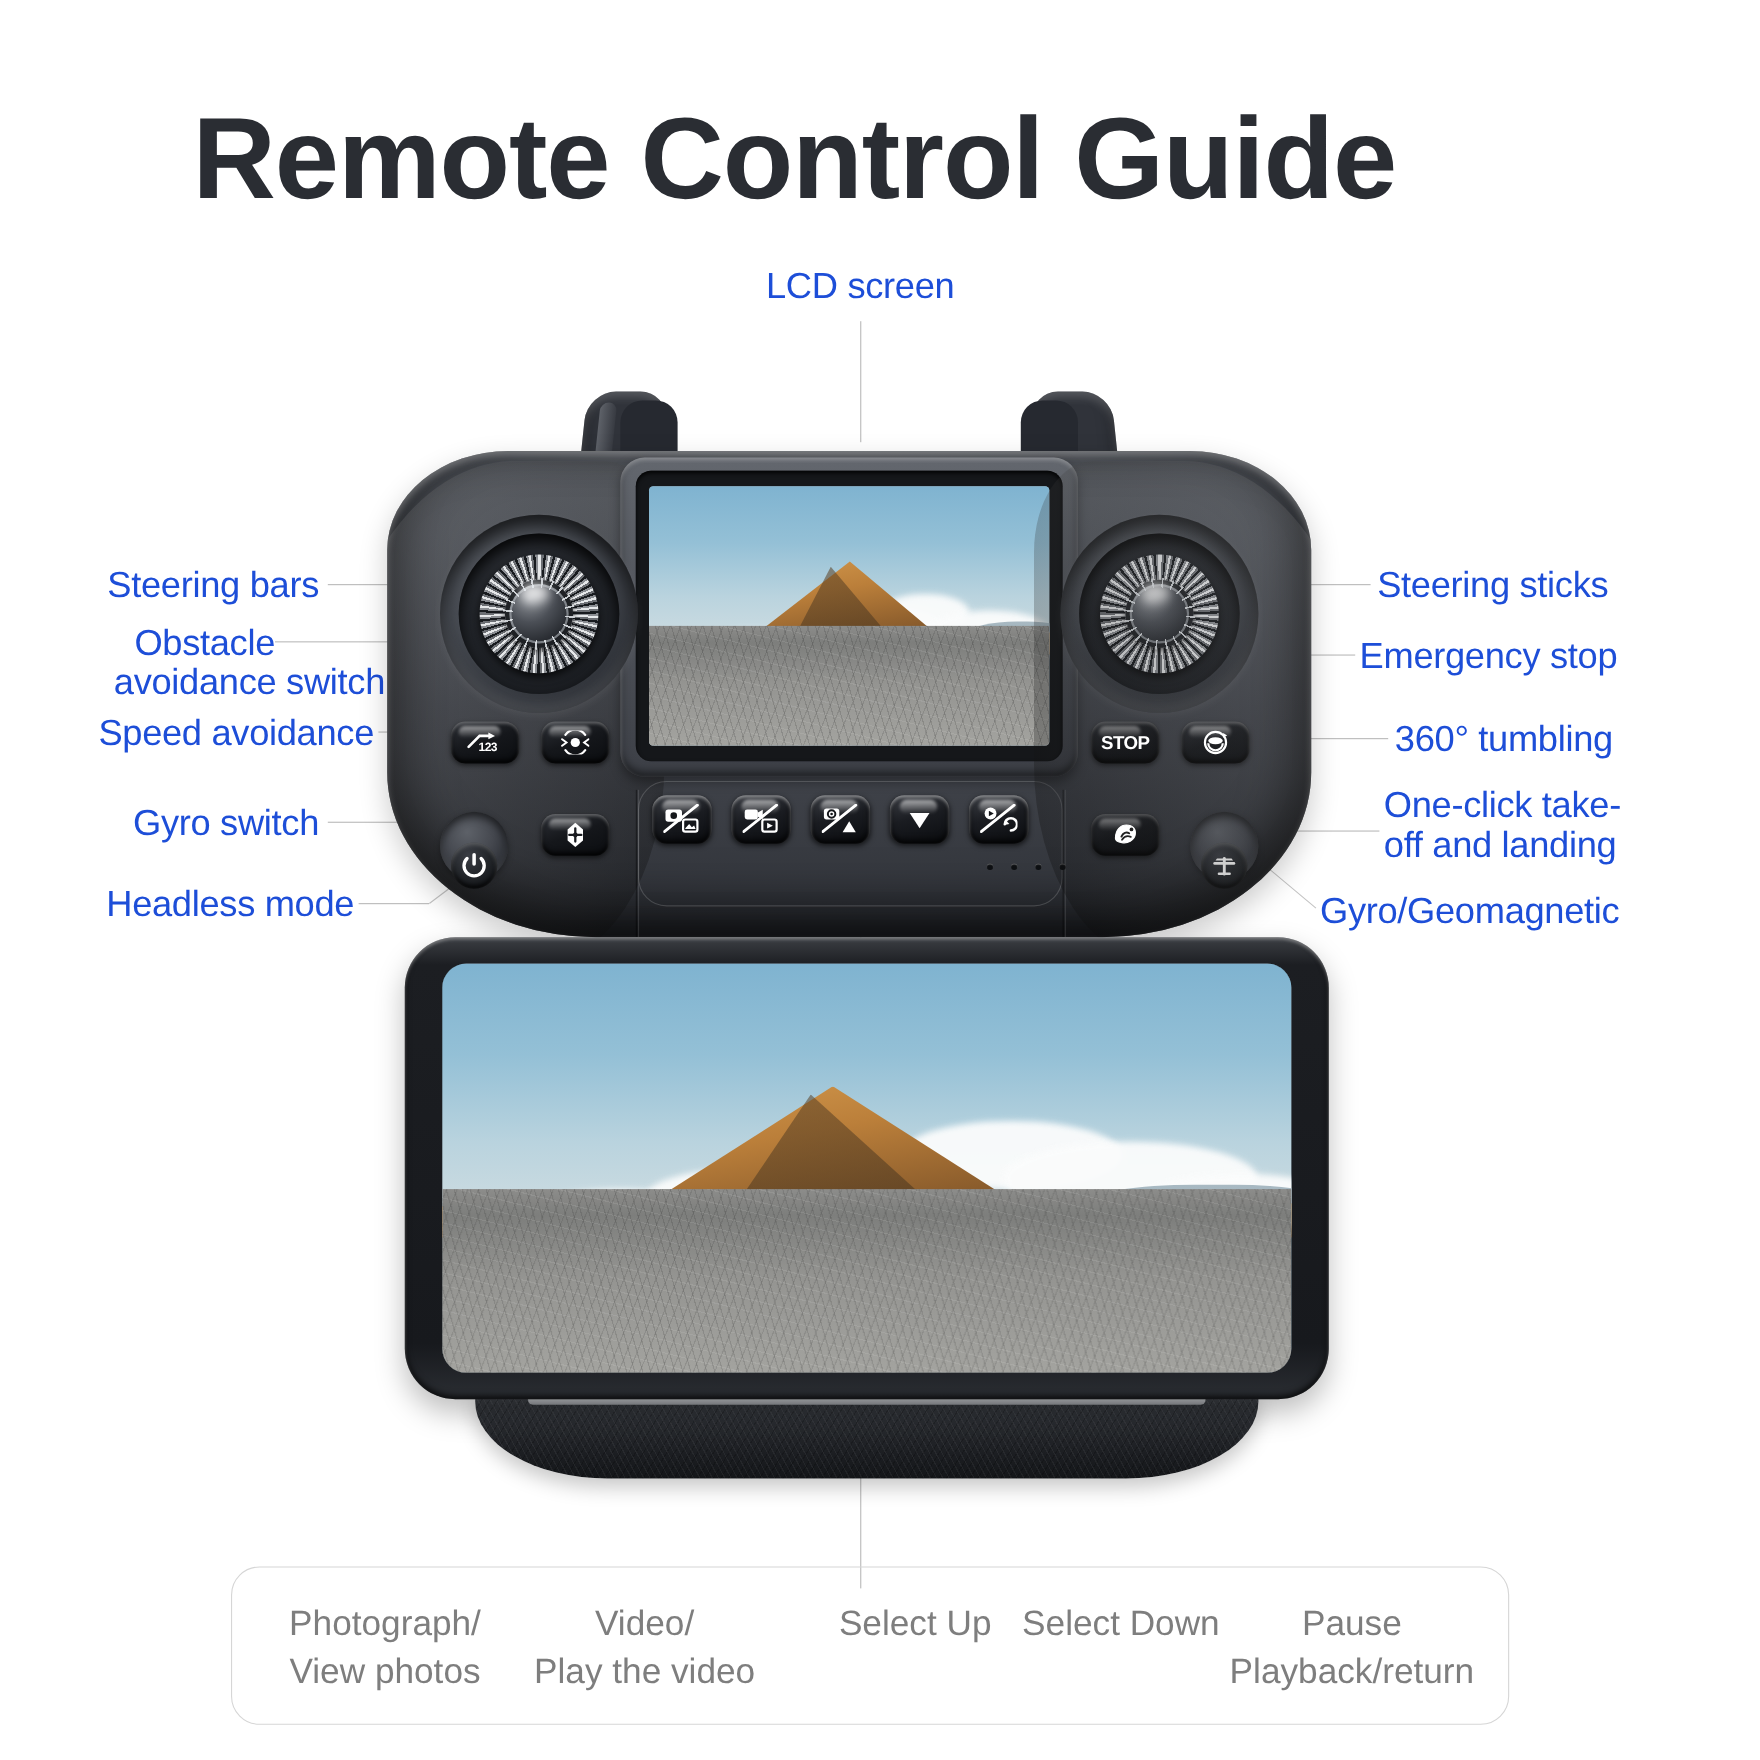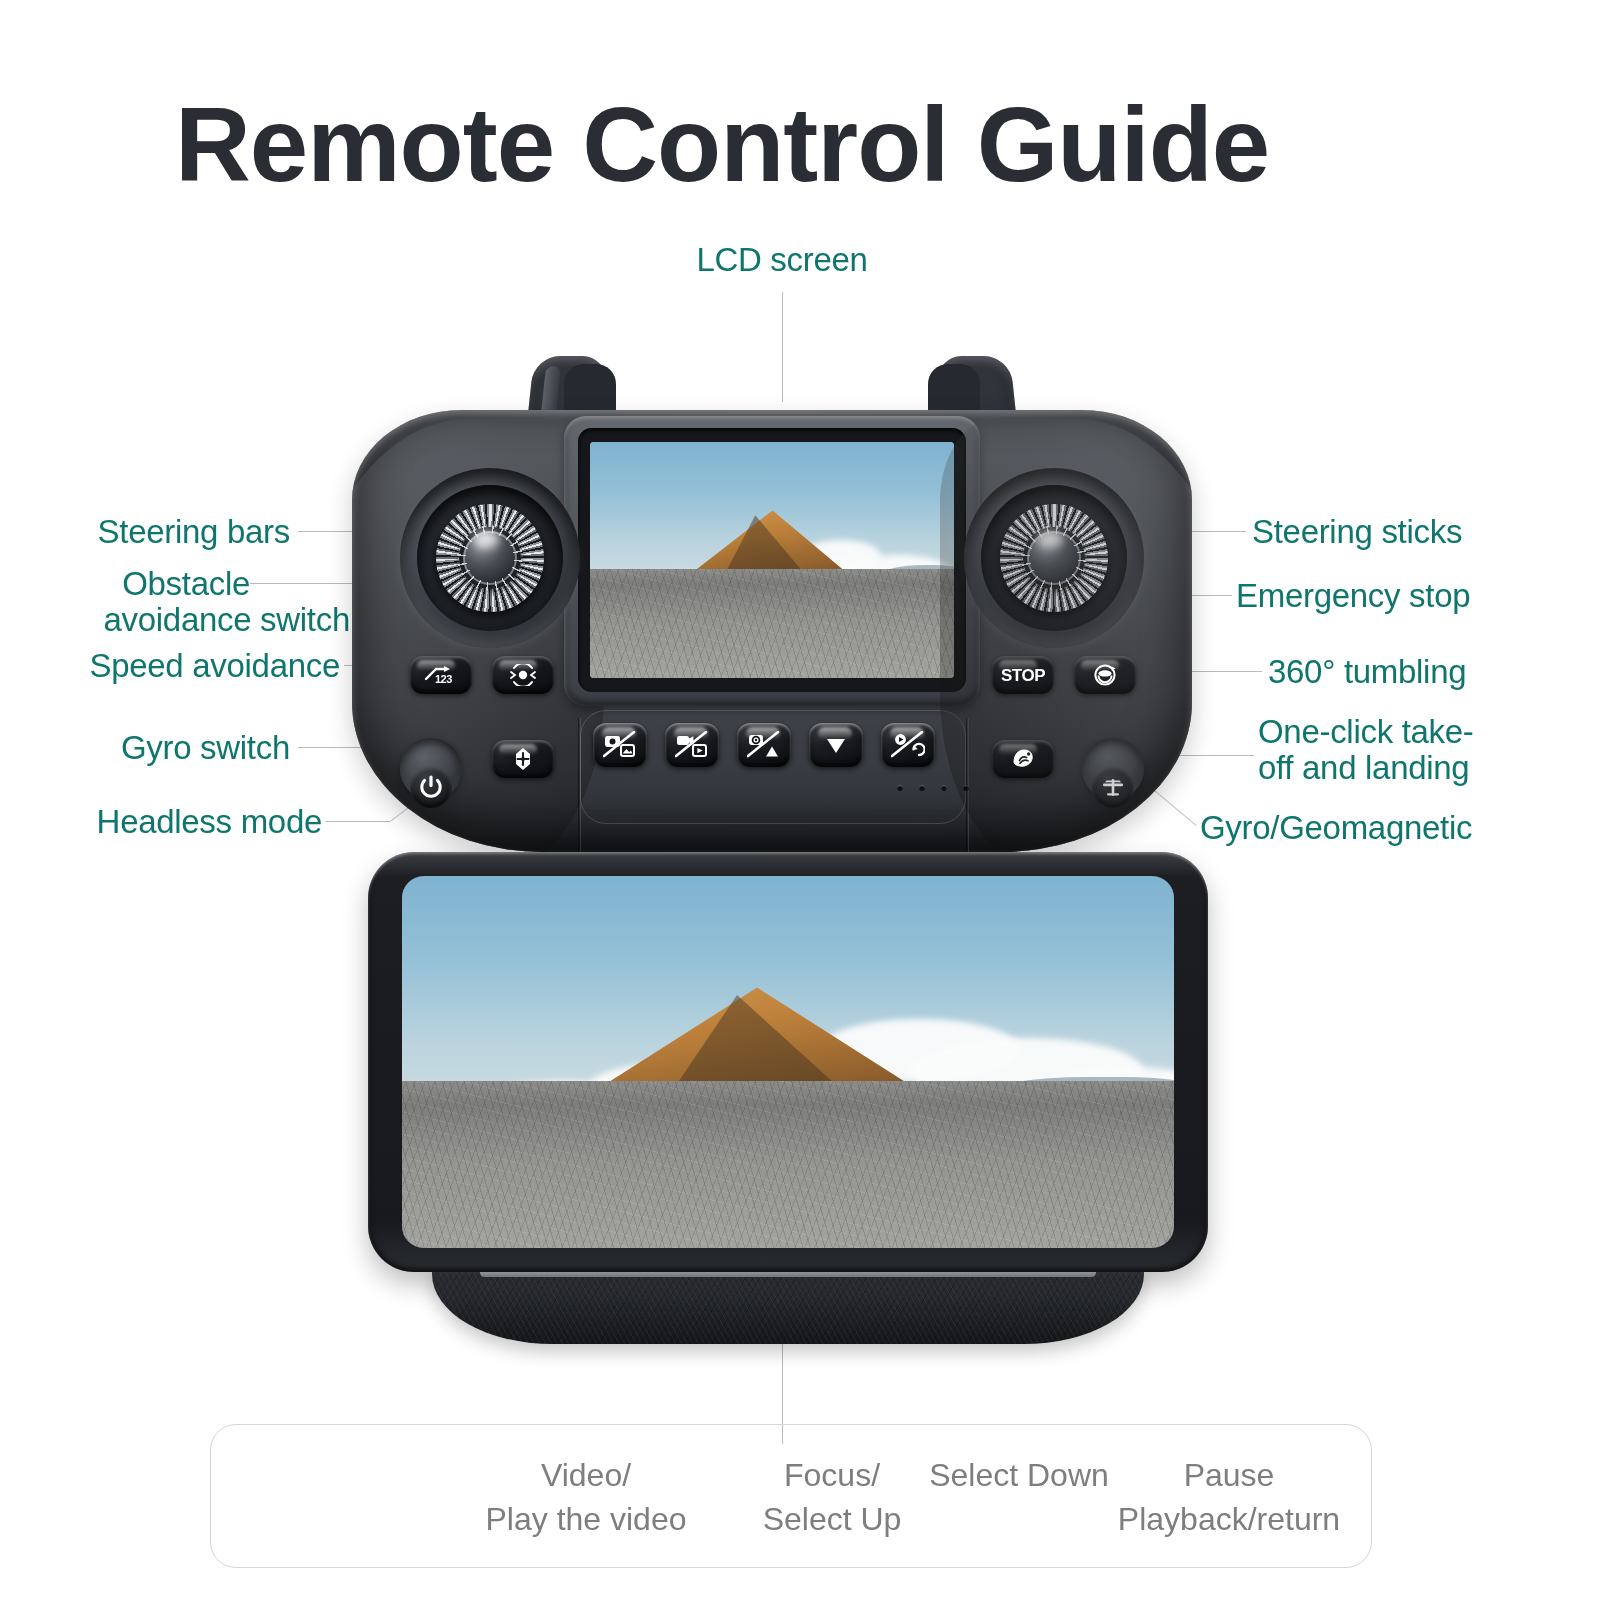--- a/index.html
+++ b/index.html
@@ -6,21 +6,21 @@
   body{width:1600px;height:1600px;position:relative;overflow:hidden;
        font-family:"Liberation Sans","DejaVu Sans",sans-serif;
        -webkit-font-smoothing:antialiased;}
 
   
   #title{position:absolute;left:175px;top:92px;width:1260px;
          font-size:105px;line-height:1.0;font-weight:700;color:#2a2d33;
          letter-spacing:-1px;white-space:nowrap;}
 
   
-  .lbl{position:absolute;color:#0f766e;font-size:33px;line-height:40px;
+  .lbl{position:absolute;color:#1d4ed8;font-size:33px;line-height:40px;
        font-weight:400;letter-spacing:-0.3px;}
   .lbl.r{text-align:right;}
   .lbl.c{text-align:center;}
 
   
   .ln{position:absolute;background:#b9b9b9;}
   .lnh{height:1px;}
   .lnv{width:1px;}
   .lndiag{position:absolute;height:1px;background:#c3c3c3;
           transform-origin:0 0;}
@@ -455,26 +455,29 @@
            clip-path:polygon(38% 0%, 100% 100%, 0% 100%);
            background:linear-gradient(170deg,#5d4326,#3e2f1d);"></div>
       <div class="ground" style="height:45%;">
           <div class="groundtex"></div>
         </div>
     </div>
   </div>
 </div>
 
 <div id="capbox">
+  <div class="cap" style="left:14px;width:250px;">
+    <div>Photograph/</div>
+    <div>View photos</div>
+  </div>
   <div class="cap" style="left:230px;width:290px;">
     <div>Video/</div>
     <div>Play the video</div>
   </div>
   <div class="cap" style="left:496px;width:250px;">
-    <div>Focus/</div>
     <div>Select Up</div>
   </div>
   <div class="cap" style="left:668px;width:280px;">
     <div>Select Down</div>
   </div>
   <div class="cap" style="left:880px;width:276px;">
     <div>Pause</div>
     <div>Playback/return</div>
   </div>
 </div>

